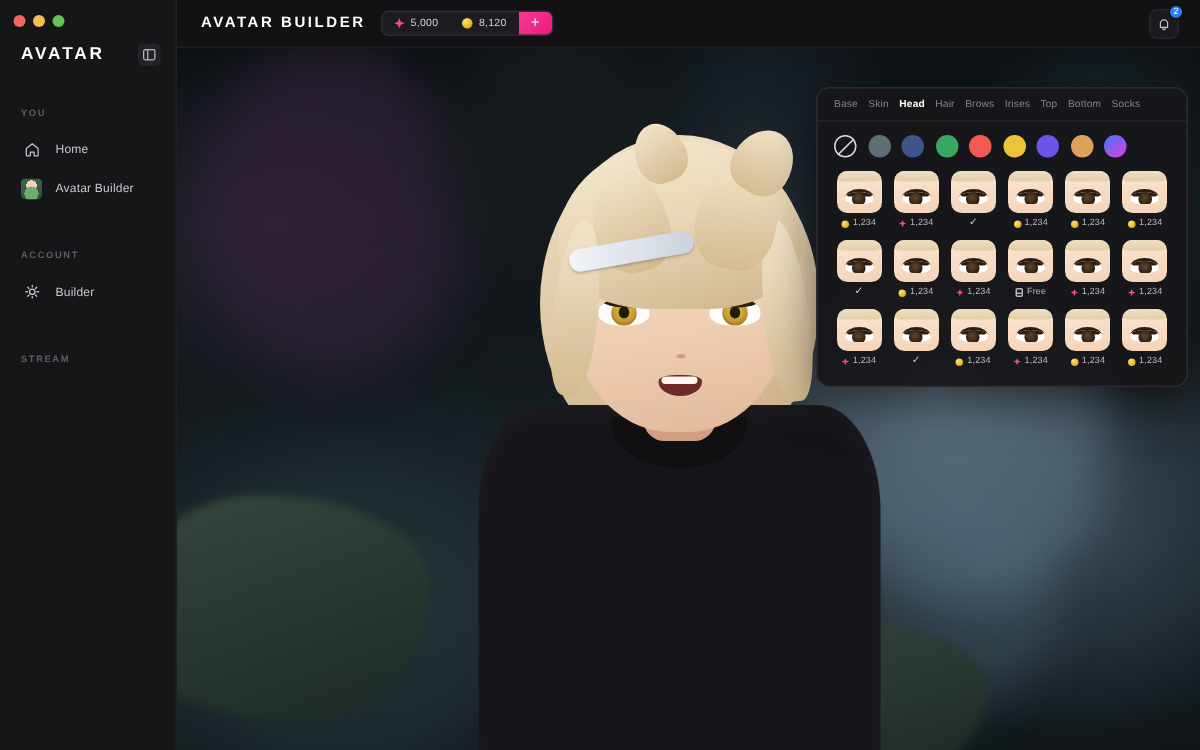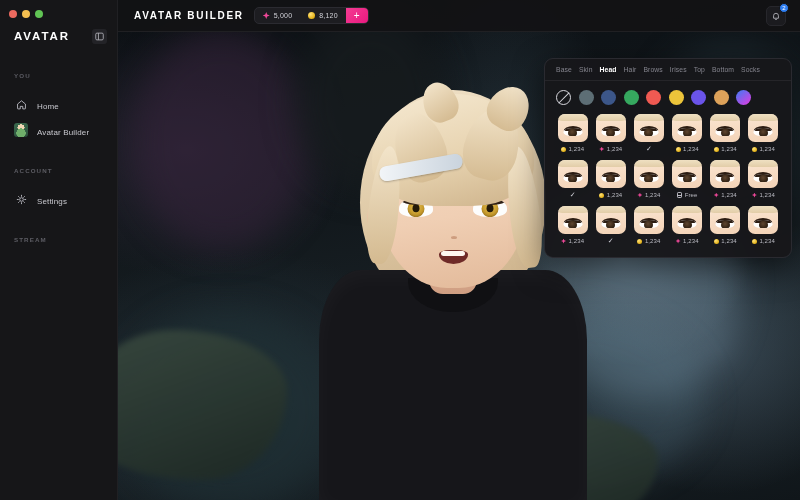--- a/index.html
+++ b/index.html
@@ -69,21 +69,21 @@
     padding: 0 0 0 14px;
     margin-top: 26px;
     margin-bottom: 9px;
     font-weight: 600;
   }
   .nav-section-label.s2 { margin-top: 30px; }
   .nav-section-label.s3 { margin-top: 30px; }
 
   .nav-item {
     display: flex;
-    align-items: flex-end;
+    align-items: center;
     gap: 9px;
     height: 23px;
     padding: 0 10px 0 14px;
     cursor: pointer;
     margin-bottom: 3px;
   }
   .nav-item .nav-ico {
     width: 14px; height: 14px;
     display: flex; align-items: center; justify-content: center;
     flex: 0 0 14px;
@@ -579,21 +579,21 @@
     </div>
 
     <div class="nav-section-label s2">ACCOUNT</div>
     <div class="nav-item">
       <span class="nav-ico">
         <svg width="11" height="11" viewBox="0 0 14 14">
           <circle cx="7" cy="7" r="2.3" fill="none" stroke="#c2c2ca" stroke-width="1.1"></circle>
           <path d="M7 1.6v1.4M7 11v1.4M1.6 7h1.4M11 7h1.4M3.2 3.2l1 1M9.8 9.8l1 1M10.8 3.2l-1 1M4.2 9.8l-1 1" stroke="#c2c2ca" stroke-width="1.1" stroke-linecap="round"></path>
         </svg>
       </span>
-      <span class="nav-label">Settings</span>
+      <span class="nav-label">Builder</span>
     </div>
 
     <div class="nav-section-label s3">STREAM</div>
   </aside>
 
   <main class="main">
 
     <div class="scene">
       <span class="blob b1"></span>
       <span class="blob b2"></span>

